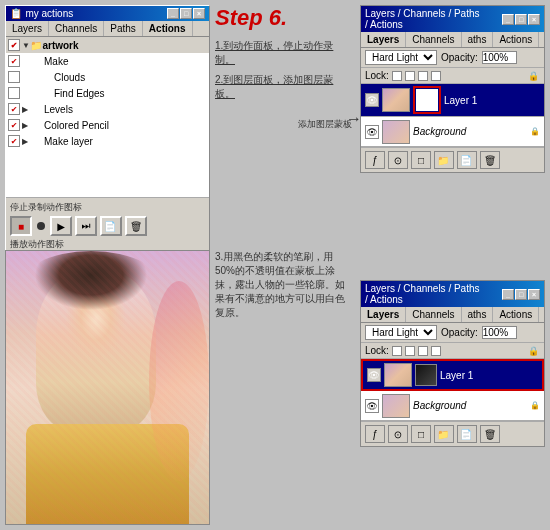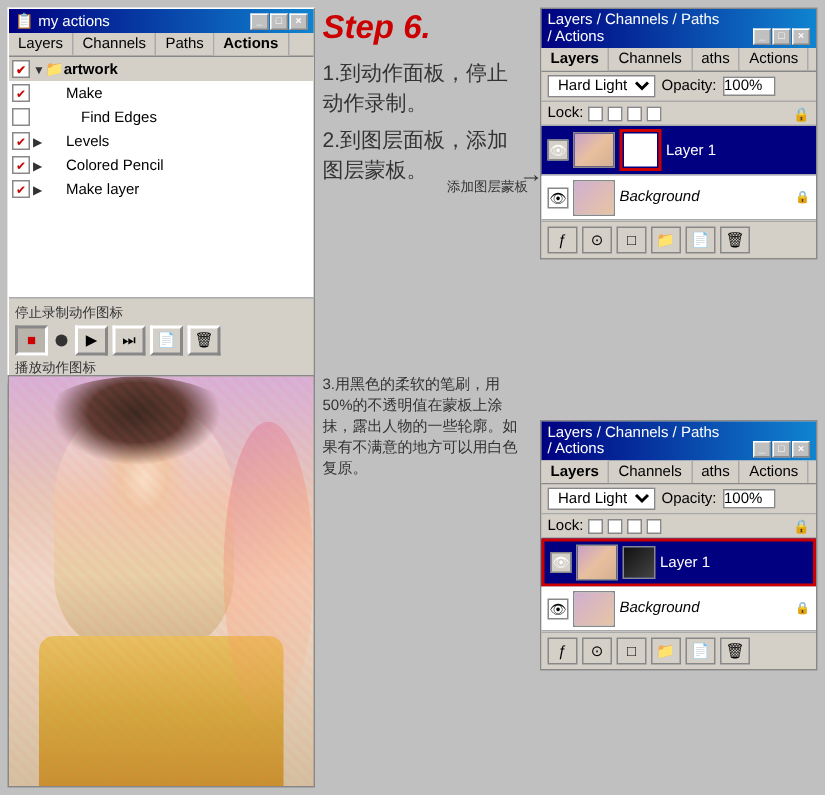--- a/index.html
+++ b/index.html
@@ -118,23 +118,24 @@
       width: 130px;
     }
     .step-title {
       font-size: 22px;
       font-weight: bold;
       color: #cc0000;
       font-style: italic;
       margin-bottom: 8px;
     }
     .step-text {
-      font-size: 14px;
+      font-size: 10px;
       color: #333;
       line-height: 1.4;
+      text-decoration: underline;
     }
     .step-text p {
       margin-bottom: 6px;
     }
 
     
     .layers-panel-top {
       position: absolute;
       right: 5px;
       top: 5px;
@@ -149,21 +150,21 @@
       width: 185px;
       background: #d4d0c8;
       border: 1px solid #888;
     }
     .panel-titlebar {
       background: linear-gradient(to right, #000080, #1084d0);
       color: white;
       font-size: 10px;
       padding: 2px 4px;
       display: flex;
-      align-items: flex-end;
+      align-items: center;
       gap: 20px;
     }
     .panel-tabs {
       display: flex;
       background: #d4d0c8;
       border-bottom: 1px solid #888;
       font-size: 10px;
       align-items: center;
     }
     .panel-tab {
@@ -376,20 +377,25 @@
       <span>📁</span>
       <span>artwork</span>
     </div>
 
     <div class="action-row">
       <div class="check-box check-on">✔</div>
       <span class="triangle"></span>
       <span class="indent-1">Make</span>
     </div>
 
+    <div class="action-row">
+      <div class="check-box"></div>
+      <span class="triangle"></span>
+      <span class="indent-2">Clouds</span>
+    </div>
 
     <div class="action-row">
       <div class="check-box"></div>
       <span class="triangle"></span>
       <span class="indent-2">Find Edges</span>
     </div>
 
     <div class="action-row">
       <div class="check-box check-on">✔</div>
       <span class="triangle">▶</span>

